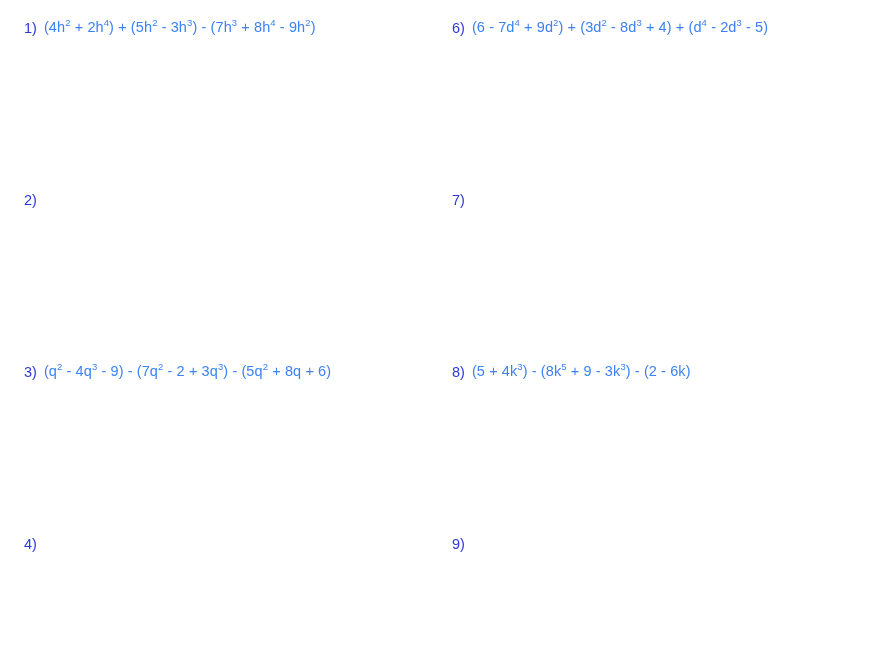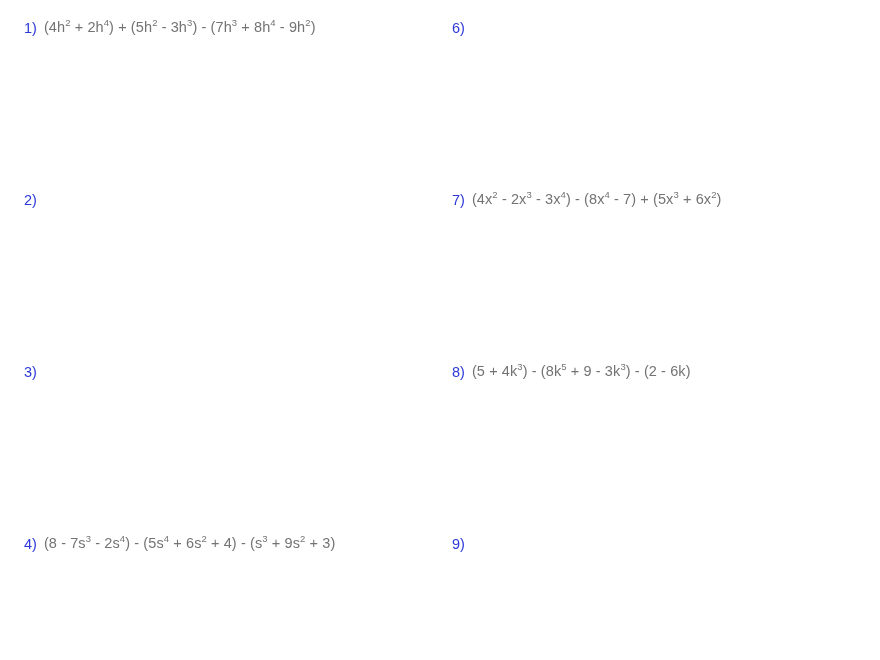--- a/index.html
+++ b/index.html
@@ -44,21 +44,21 @@
   }
   .prob-num {
     color: #2c39d8;
     font-size: 14.5px;
     line-height: 18px;
     white-space: nowrap;
     margin-right: 7px;
     padding-top: 1px;
   }
   .prob-expr {
-    color: #737373;
+    color: #3b82f6;
     font-size: 14.5px;
     line-height: 18px;
     white-space: nowrap;
     letter-spacing: 0.1px;
   }
   .prob-expr sup {
     font-size: 9.5px;
     line-height: 0;
     vertical-align: super;
   }
@@ -75,38 +75,38 @@
         <span class="prob-num">1)</span>
         <span class="prob-expr">(4h<sup>2</sup> + 2h<sup>4</sup>) + (5h<sup>2</sup> - 3h<sup>3</sup>) - (7h<sup>3</sup> + 8h<sup>4</sup> - 9h<sup>2</sup>)</span>
       </div>
 
       <div class="problem">
         <span class="prob-num">2)</span>
       </div>
 
       <div class="problem">
         <span class="prob-num">3)</span>
+        <span class="prob-expr">(q<sup>2</sup> - 4q<sup>3</sup> - 9) - (7q<sup>2</sup> - 2 + 3q<sup>3</sup>) - (5q<sup>2</sup> + 8q + 6)</span>
       </div>
 
       <div class="problem">
         <span class="prob-num">4)</span>
-        <span class="prob-expr">(8 - 7s<sup>3</sup> - 2s<sup>4</sup>) - (5s<sup>4</sup> + 6s<sup>2</sup> + 4) - (s<sup>3</sup> + 9s<sup>2</sup> + 3)</span>
       </div>
 
     </div>
 
     <div class="column right">
 
       <div class="problem">
         <span class="prob-num">6)</span>
+        <span class="prob-expr">(6 - 7d<sup>4</sup> + 9d<sup>2</sup>) + (3d<sup>2</sup> - 8d<sup>3</sup> + 4) + (d<sup>4</sup> - 2d<sup>3</sup> - 5)</span>
       </div>
 
       <div class="problem">
         <span class="prob-num">7)</span>
-        <span class="prob-expr">(4x<sup>2</sup> - 2x<sup>3</sup> - 3x<sup>4</sup>) - (8x<sup>4</sup> - 7) + (5x<sup>3</sup> + 6x<sup>2</sup>)</span>
       </div>
 
       <div class="problem">
         <span class="prob-num">8)</span>
         <span class="prob-expr">(5 + 4k<sup>3</sup>) - (8k<sup>5</sup> + 9 - 3k<sup>3</sup>) - (2 - 6k)</span>
       </div>
 
       <div class="problem">
         <span class="prob-num">9)</span>
       </div>

